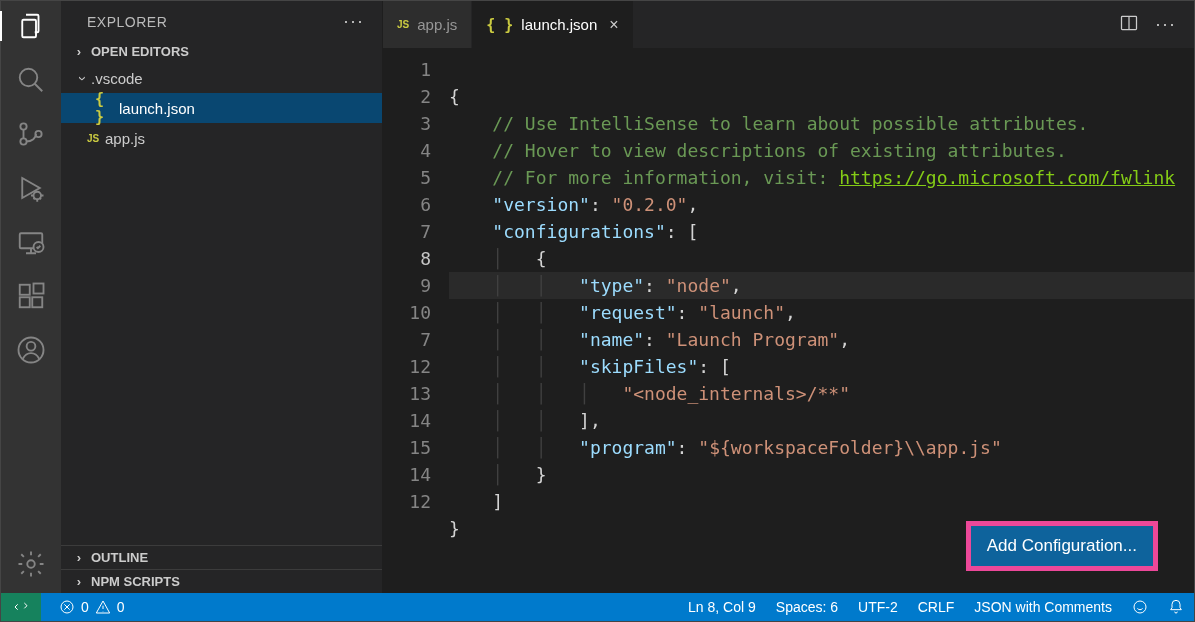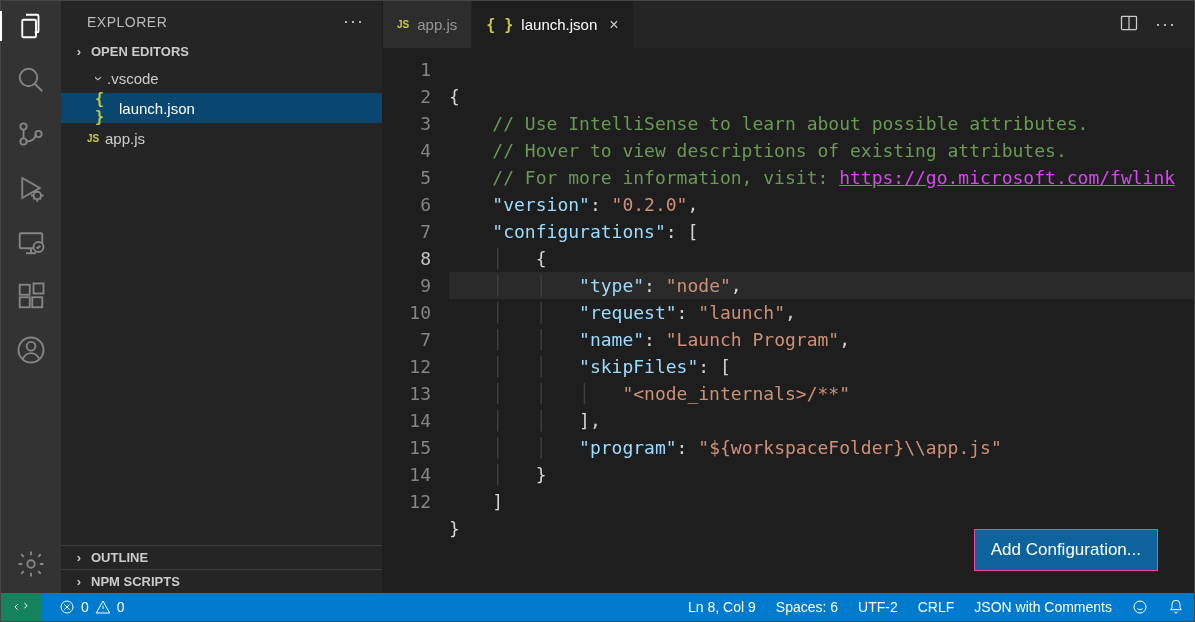--- a/index.html
+++ b/index.html
@@ -10,44 +10,44 @@
   .activitybar .spacer { flex: 1; }
   .activitybar svg { width: 30px; height: 30px; fill: none; stroke: #858585; stroke-width: 1.5; }
   .activitybar .active svg { stroke: #fff; }
   .activitybar .active { border-left: 2px solid #fff; margin-left: -2px; padding-left: 0; width: 100%; display:flex; justify-content:center;}
   .activitybar .item { width:100%; display:flex; justify-content:center; cursor:pointer;}
   .sidebar { width: 322px; background: #252526; display: flex; flex-direction: column; border-right: 1px solid #1e1e1e; }
   .sidebar-header { display: flex; align-items: center; justify-content: space-between; padding: 10px 18px 8px 26px; font-size: 14px; color: #bbbbbb; letter-spacing: 0.5px;}
   .section-header { display: flex; align-items: center; padding: 4px 8px 4px 10px; font-size: 13px; color: #ccc; font-weight: 600; cursor:pointer;}
   .section-header .chev { margin-right: 4px; width:16px; text-align:center; color:#ccc;}
   .tree { flex: 1; overflow: auto; font-size: 15px; }
-  .tree-item { display: flex; align-items: center; height: 30px; padding-left: 30px; cursor:pointer; color:#ccc;}
+  .tree-item { display: flex; align-items: center; height: 30px; padding-left: 14px; cursor:pointer; color:#ccc;}
   .tree-item.indent2 { padding-left: 34px; }
   .tree-item.selected { background: #094771; color: #fff; }
   .tree-item .chev { width: 16px; text-align: center; color:#ccc;}
   .tree-icon { width: 24px; display:inline-flex; align-items:center; justify-content:center;}
   .bottom-sections { border-top: 1px solid #3c3c3c; }
   .editor-area { flex: 1; display: flex; flex-direction: column; background: #1e1e1e; min-width:0; position:relative;}
   .tabs { display: flex; align-items: stretch; height: 47px; background: #252526; }
   .tab { display: flex; align-items: center; padding: 0 14px; gap: 8px; font-size: 15px; color: #969696; background: #2d2d2d; border-right: 1px solid #252526; cursor:pointer; position:relative;}
   .tab.active { background: #1e1e1e; color: #fff; }
   .tab .close { color: #ccc; font-size: 16px; margin-left: 4px;}
   .tabs-spacer { flex:1; background:#252526;}
   .tabs-actions { display:flex; align-items:center; gap:16px; padding:0 18px; color:#ccc; background:#252526;}
   .editor { flex: 1; display:flex; overflow:hidden; position:relative;}
   .gutter { width: 66px; text-align: right; padding: 8px 18px 0 0; font-family: Consolas, monospace; font-size: 18px; color: #858585; line-height: 27px; user-select:none;}
   .gutter .current { color: #c6c6c6; }
   .code { flex:1; padding: 8px 0 0 0; font-family: Consolas, monospace; font-size: 18px; line-height: 27px; white-space: pre; overflow:hidden;}
   .tok-brace { color: #d4d4d4; }
   .tok-comment { color: #6a9955; }
   .tok-key { color: #9cdcfe; }
   .tok-str { color: #ce9178; }
-  .tok-link { color: #d946ef; text-decoration: underline; }
+  .tok-link { color: #84cc16; text-decoration: underline; }
   .current-line { background: #2a2a2a; display:inline-block; width:100%;}
-  .add-config-btn { position:absolute; right: 36px; bottom: 22px; background:#0e639c; color:#fff; border:1px solid #ec4899; padding: 10px 16px; font-size: 17px; cursor:pointer;}
+  .add-config-btn { position:absolute; right: 36px; bottom: 22px; background:#0e639c; color:#fff; border:5px solid #ec4899; padding: 10px 16px; font-size: 17px; cursor:pointer;}
   .statusbar { height: 28px; background: #007acc; color: #fff; display: flex; align-items: center; font-size: 14px; padding: 0 0 0 0;}
   .statusbar .remote { background:#16825d; height:100%; display:flex; align-items:center; padding:0 12px; margin-right:8px;}
   .statusbar .group { display:flex; align-items:center; gap:6px; padding:0 10px; cursor:pointer;}
   .statusbar .spacer { flex:1; }
   .statusbar svg { width:16px; height:16px; stroke:#fff; fill:none; stroke-width:1.5;}
   .js-badge { background:#b7b73b00; color:#cbcb41; font-weight:bold; font-size:10px; font-family: sans-serif;}
   .json-brace { color:#cbcb41; font-weight:bold; font-size:15px; font-family: Consolas, monospace;}
   .ellipsis { font-size:18px; color:#ccc; letter-spacing:1px;}
   .guide { color:#404040; }
 </style>

